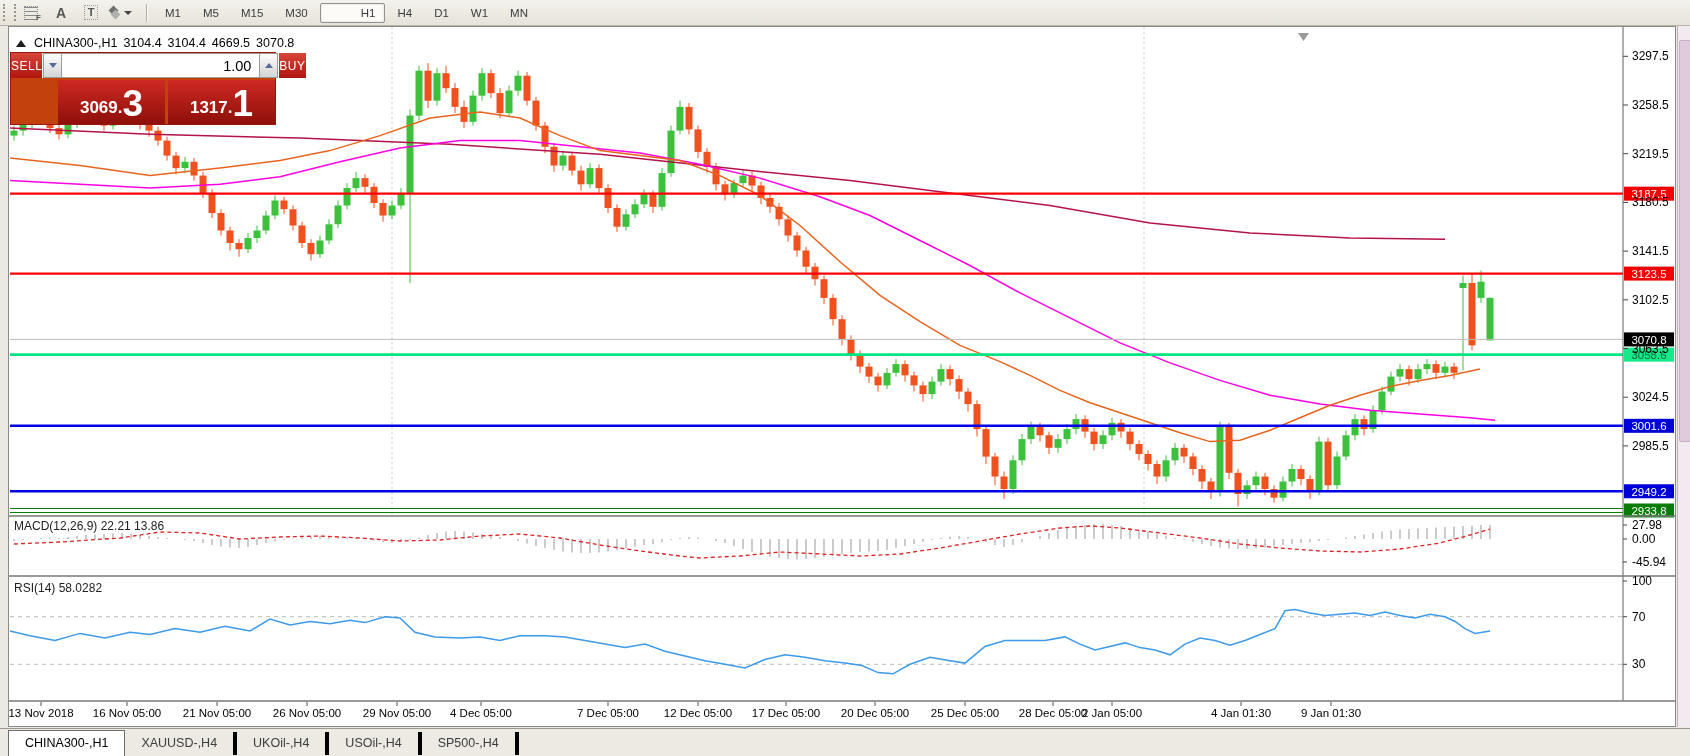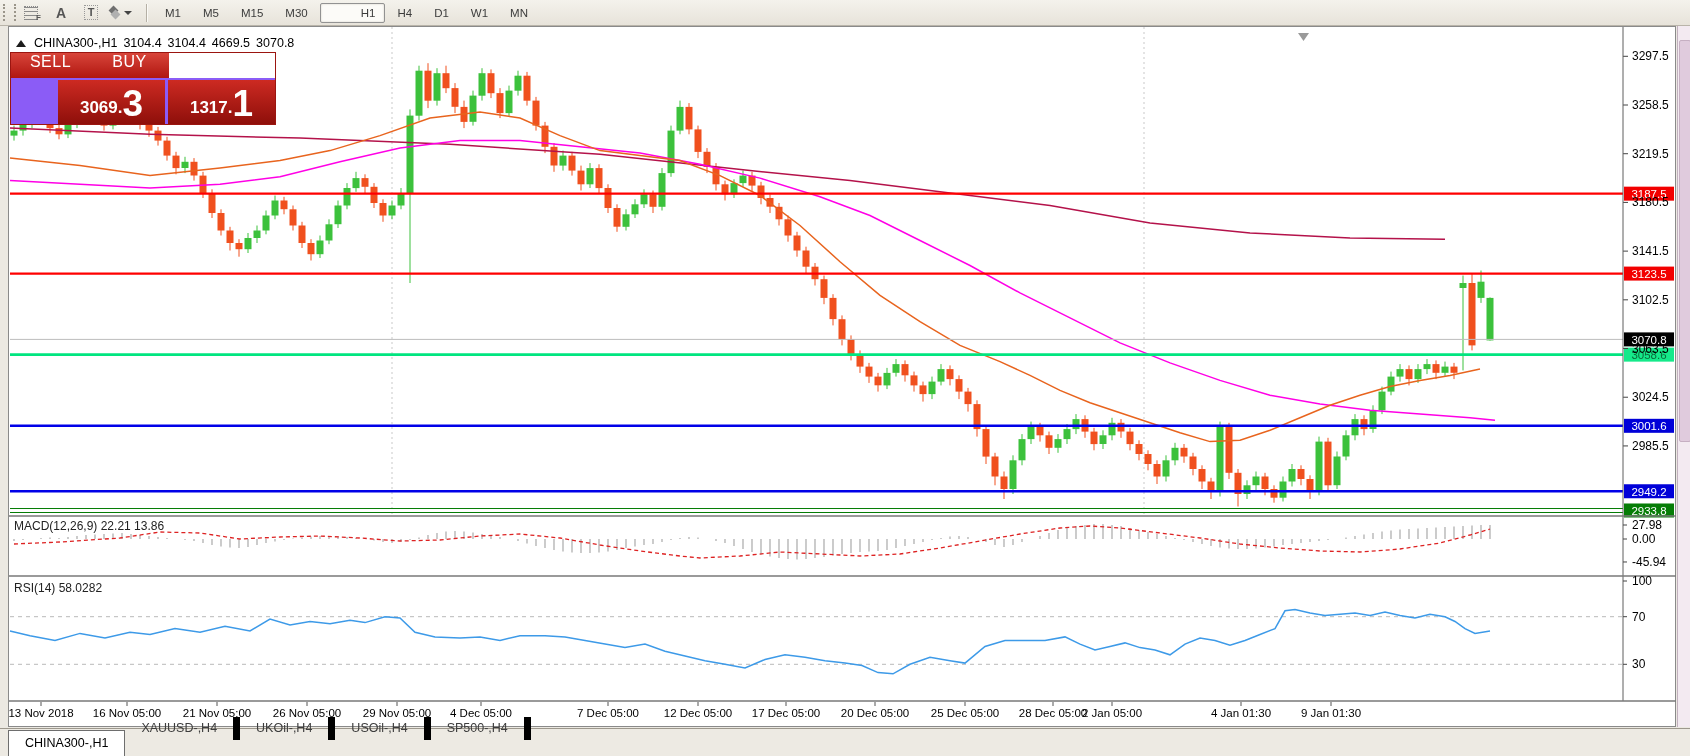--- a/index.html
+++ b/index.html
@@ -33,39 +33,39 @@
   #vscroll{position:absolute;left:1677px;top:26px;width:13px;height:701px;background:#f3eaf1;border-left:1px solid #c2b1bf;box-sizing:border-box;z-index:3;}
   #vscroll .thumb{position:absolute;left:1px;top:14px;width:10px;height:400px;background:#e0cbdd;border:1px solid #c6afc2;border-radius:2px;}
 
   
   #chart-header{position:absolute;left:16px;top:36px;z-index:4;font-size:12.5px;color:#000;display:flex;align-items:center;gap:6px;}
   .hdr-tri{width:0;height:0;border-left:5px solid transparent;border-right:5px solid transparent;border-bottom:7px solid #1c1c1c;margin-right:2px;}
 
   
   #trade-panel{position:absolute;left:10px;top:52px;width:264px;z-index:5;border:1px solid #9b1510;background:#fff;}
   .tp-row{display:flex;height:25px;}
-  .tp-btn{width:79px;background:linear-gradient(#d8453a,#b01610);color:#fff;font-size:16px;display:flex;justify-content:center;letter-spacing:.5px;}
+  .tp-btn{width:79px;background:linear-gradient(#d8453a,#b01610);color:#fff;font-size:12px;display:flex;align-items:center;justify-content:center;letter-spacing:.5px;}
   .tp-stepper{flex:1;display:flex;border-left:1px solid #fff;border-right:1px solid #fff;background:#eee;align-items:stretch;}
   .tp-step{width:19px;background:linear-gradient(#fdfdfd,#d4d4d4);border:1px solid #9a9a9a;display:flex;align-items:center;justify-content:center;box-sizing:border-box;}
   .car{width:0;height:0;display:inline-block;}
   .car-down{border-left:4px solid transparent;border-right:4px solid transparent;border-top:5px solid #5a6b9d;}
   .car-up{border-left:4px solid transparent;border-right:4px solid transparent;border-bottom:5px solid #5a6b9d;}
   .tp-vol{flex:1;border:1px solid #9a9a9a;border-left:none;border-right:none;text-align:right;font-size:14.5px;padding-right:8px;font-family:"Liberation Sans",sans-serif;min-width:0;}
-  .tp-prices{display:flex;gap:3px;background:#8b5cf6;padding-top:2px;height:44px;padding-left:47px;}
+  .tp-prices{display:flex;gap:3px;background:#c2410c;padding-top:2px;height:44px;padding-left:47px;}
   .tp-price{flex:1;background:linear-gradient(#cd2a22,#8e0f0a);color:#fff;display:flex;align-items:flex-end;justify-content:center;padding-bottom:3px;}
   .tp-int{font-size:17px;font-weight:bold;line-height:20px;padding-bottom:3px;}
   .tp-dot{font-size:17px;font-weight:bold;padding-bottom:3px;}
   .tp-big{font-size:37px;font-weight:bold;line-height:34px;}
 
   
   #annotation{position:absolute;z-index:4;font-size:31px;font-weight:bold;white-space:nowrap;}
 
   
   #tabbar{position:absolute;left:0;top:728px;width:1690px;height:28px;background:#edeae3;border-top:1px solid #9d988d;z-index:6;display:flex;align-items:flex-end;padding-left:8px;box-sizing:border-box;}
-  .tab{height:23px;line-height:23px;padding:0 16px;font-size:12.5px;color:#3d3d3d;border-right:7px solid #000000;margin-bottom:16px;}
+  .tab{height:23px;line-height:23px;padding:0 16px;font-size:12.5px;color:#3d3d3d;border-right:4px solid #000000;margin-bottom:1px;}
   .tab.active{background:#ffffff;border:1px solid #6e6e6e;border-bottom:none;color:#000;height:25px;line-height:25px;margin-bottom:0;font-weight:normal;}
 </style>
 </head>
 <body>
 
 <div id="app">
 
   <div id="toolbar">
     <div class="grip"></div>
     <div class="icobtn">
@@ -716,20 +716,29 @@
     <span>3104.4</span>
     <span>4669.5</span>
     <span>3070.8</span>
   </div>
 
   <div id="trade-panel">
     <div class="tp-row">
       <div class="tp-btn">
         <span>SELL</span>
       </div>
+      <div class="tp-stepper">
+        <div class="tp-step">
+          <span class="car car-down"></span>
+        </div>
+        <input class="tp-vol" value="1.00" style="">
+        <div class="tp-step">
+          <span class="car car-up"></span>
+        </div>
+      </div>
       <div class="tp-btn">
         <span>BUY</span>
       </div>
     </div>
     <div class="tp-prices">
       <div class="tp-price">
         <span class="tp-int">3069</span>
           <span class="tp-dot">.</span>
           <span class="tp-big">3</span>
       </div>

